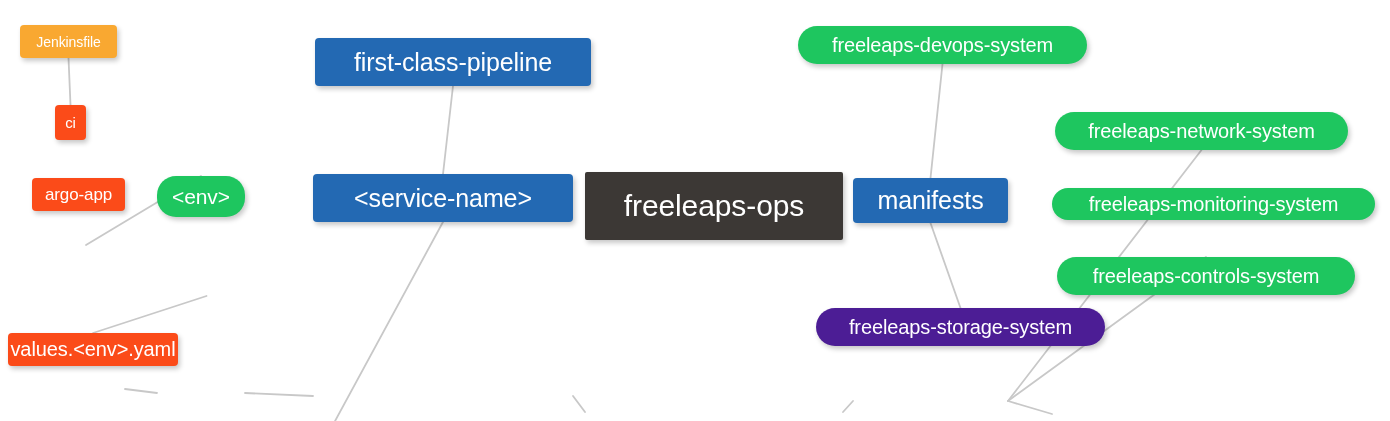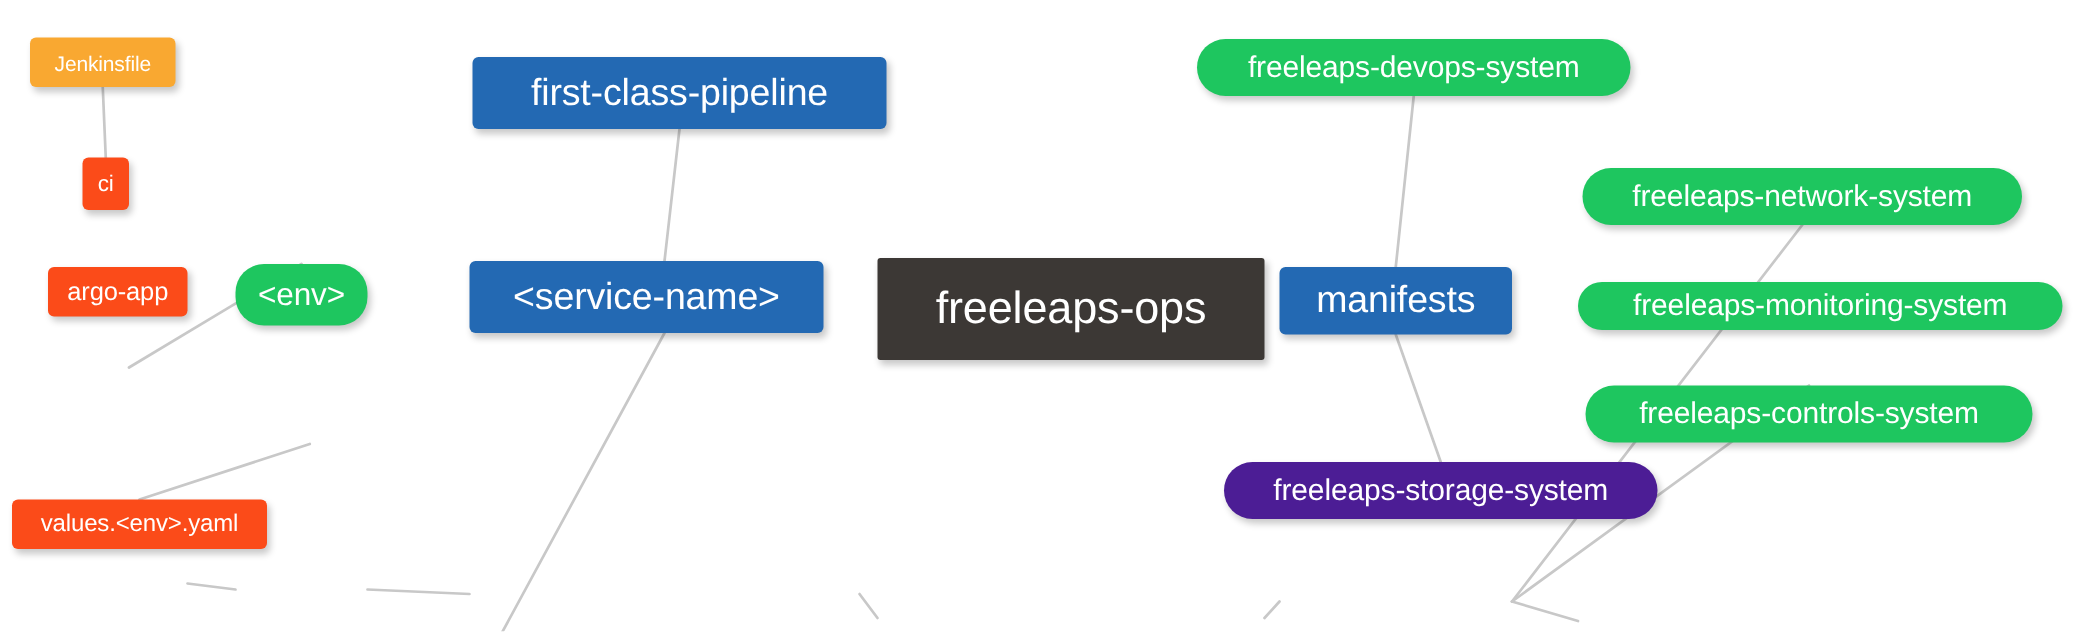--- a/index.html
+++ b/index.html
@@ -62,21 +62,21 @@
         <line x1="1008" y1="401" x2="1052" y2="414" stroke="#c8c8c8"></line>
         <line x1="1008" y1="401" x2="1206" y2="257" stroke="#c8c8c8"></line>
         <line x1="930.5" y1="223" x2="960.5" y2="308" stroke="#c8c8c8"></line>
       </g>
   </svg>
 
   <div class="node n-root" style="left: 585px; top: 172px; width: 258px; height: 68px; background: rgb(60, 56, 53); font-size: 30px;">
     <span>freeleaps-ops</span>
   </div>
 
-  <div class="node n-blue" style="left: 313px; top: 174px; width: 236px; height: 48px; background: rgb(35, 105, 179); font-size: 25px;">
+  <div class="node n-blue" style="left: 313px; top: 174px; width: 260px; height: 48px; background: rgb(35, 105, 179); font-size: 25px;">
     <span>&lt;service-name&gt;</span>
   </div>
 
   <div class="node n-blue" style="left: 315px; top: 38px; width: 276px; height: 48px; background: rgb(35, 105, 179); font-size: 25px;">
     <span>first-class-pipeline</span>
   </div>
 
   <div class="node n-green" style="left: 157px; top: 176px; width: 88px; height: 41px; background: rgb(30, 198, 95); font-size: 21px;">
     <span>&lt;env&gt;</span>
   </div>
@@ -87,21 +87,21 @@
 
   <div class="node n-orange" style="left: 20px; top: 25px; width: 97px; height: 33px; background: rgb(249, 168, 49); font-size: 14px;">
     <span>Jenkinsfile</span>
   </div>
 
   <div class="node n-red" style="left: 32px; top: 178px; width: 93px; height: 33px; background: rgb(251, 75, 25); font-size: 17px;">
     <span>argo-app</span>
   </div>
 
 
-  <div class="node n-red" style="left: 8px; top: 333px; width: 170px; height: 33px; background: rgb(251, 75, 25); font-size: 16px;">
+  <div class="node n-red" style="left: 8px; top: 333px; width: 170px; height: 33px; background: rgb(251, 75, 25); font-size: 20px;">
     <span>values.&lt;env&gt;.yaml</span>
   </div>
 
   <div class="node n-blue" style="left: 853px; top: 178px; width: 155px; height: 45px; background: rgb(35, 105, 179); font-size: 25px; text-align: center;">
     <span>manifests</span>
   </div>
 
   <div class="node n-green" style="left: 798px; top: 26px; width: 289px; height: 38px; background: rgb(30, 198, 95); font-size: 20px;">
     <span>freeleaps-devops-system</span>
   </div>

